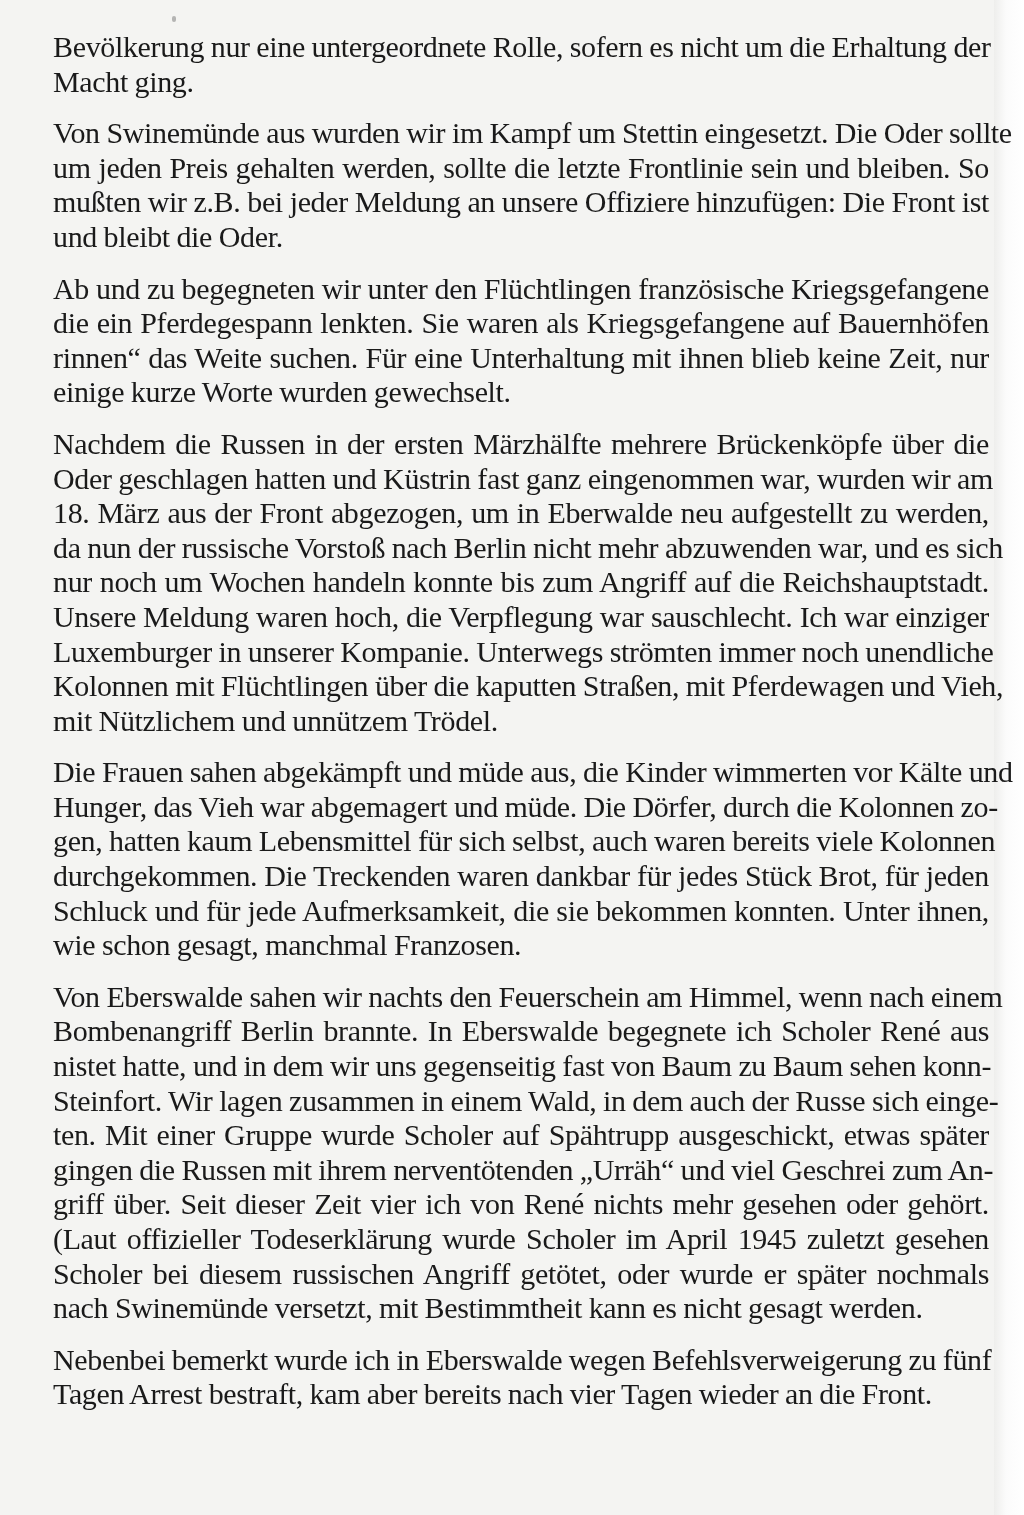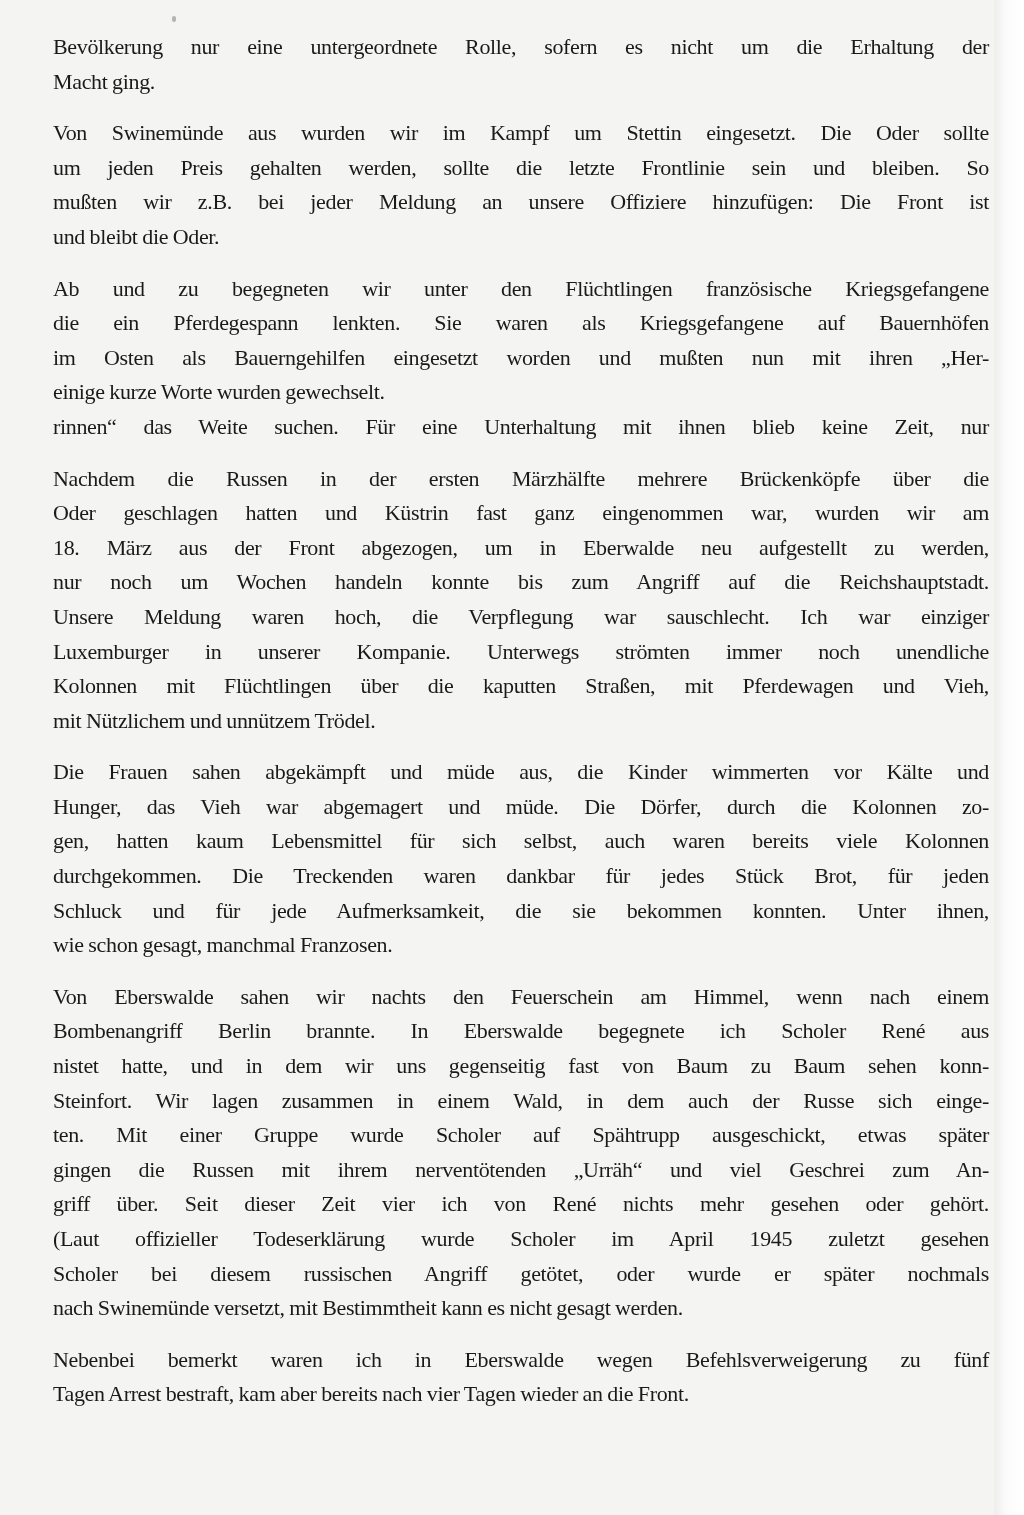--- a/index.html
+++ b/index.html
@@ -9,21 +9,21 @@
     position: relative;
     font-family: "Liberation Serif", "DejaVu Serif", serif;
     color: #1a1a1a;
   }
   .page-edge {
     position: absolute; top: 0; right: 0; width: 30px; height: 100%;
     background: linear-gradient(to right, #eeeeec 0%, #fbfbfb 40%, #ffffff 100%);
   }
   .text-block {
     position: absolute; left: 53px; top: 30px; width: 936px;
-    font-size: 22px; line-height: 34.6px;
+    font-size: 30px; line-height: 34.6px;
     text-align: justify;
     letter-spacing: -0.35px;
     word-spacing: -0.5px;
   }
   .para { margin: 0 0 17px 0; }
   .line { display: block; text-align: justify; text-align-last: justify; white-space: nowrap; overflow: visible; }
   .line.last { text-align-last: left; }
   .speck { position: absolute; left: 172px; top: 16px; width: 4px; height: 6px; background: #888; border-radius: 2px; opacity: .6; }
 </style>
 </head>
@@ -39,28 +39,28 @@
     </p>
     <p class="para">
       <span class="line">Von Swinemünde aus wurden wir im Kampf um Stettin eingesetzt. Die Oder sollte</span>
       <span class="line">um jeden Preis gehalten werden, sollte die letzte Frontlinie sein und bleiben. So</span>
       <span class="line">mußten wir z.B. bei jeder Meldung an unsere Offiziere hinzufügen: Die Front ist</span>
       <span class="line last">und bleibt die Oder.</span>
     </p>
     <p class="para">
       <span class="line">Ab und zu begegneten wir unter den Flüchtlingen französische Kriegsgefangene</span>
       <span class="line">die ein Pferdegespann lenkten. Sie waren als Kriegsgefangene auf Bauernhöfen</span>
-      <span class="line">im Osten als Bauerngehilfen eingesetzt worden und mußten nun mit ihren „Her-</span>
+      <span class="line">rinnen“ das Weite suchen. Für eine Unterhaltung mit ihnen blieb keine Zeit, nur</span>
       <span class="line last">einige kurze Worte wurden gewechselt.</span>
-      <span class="line">rinnen“ das Weite suchen. Für eine Unterhaltung mit ihnen blieb keine Zeit, nur</span>
     </p>
     <p class="para">
       <span class="line">Nachdem die Russen in der ersten Märzhälfte mehrere Brückenköpfe über die</span>
       <span class="line">Oder geschlagen hatten und Küstrin fast ganz eingenommen war, wurden wir am</span>
       <span class="line">18. März aus der Front abgezogen, um in Eberwalde neu aufgestellt zu werden,</span>
+      <span class="line">da nun der russische Vorstoß nach Berlin nicht mehr abzuwenden war, und es sich</span>
       <span class="line">nur noch um Wochen handeln konnte bis zum Angriff auf die Reichshauptstadt.</span>
       <span class="line">Unsere Meldung waren hoch, die Verpflegung war sauschlecht. Ich war einziger</span>
       <span class="line">Luxemburger in unserer Kompanie. Unterwegs strömten immer noch unendliche</span>
       <span class="line">Kolonnen mit Flüchtlingen über die kaputten Straßen, mit Pferdewagen und Vieh,</span>
       <span class="line last">mit Nützlichem und unnützem Trödel.</span>
     </p>
     <p class="para">
       <span class="line">Die Frauen sahen abgekämpft und müde aus, die Kinder wimmerten vor Kälte und</span>
       <span class="line">Hunger, das Vieh war abgemagert und müde. Die Dörfer, durch die Kolonnen zo-</span>
       <span class="line">gen, hatten kaum Lebensmittel für sich selbst, auch waren bereits viele Kolonnen</span>
@@ -74,16 +74,16 @@
       <span class="line">nistet hatte, und in dem wir uns gegenseitig fast von Baum zu Baum sehen konn-</span>
       <span class="line">Steinfort. Wir lagen zusammen in einem Wald, in dem auch der Russe sich einge-</span>
       <span class="line">ten. Mit einer Gruppe wurde Scholer auf Spähtrupp ausgeschickt, etwas später</span>
       <span class="line">gingen die Russen mit ihrem nerventötenden „Urräh“ und viel Geschrei zum An-</span>
       <span class="line">griff über. Seit dieser Zeit vier ich von René nichts mehr gesehen oder gehört.</span>
       <span class="line">(Laut offizieller Todeserklärung wurde Scholer im April 1945 zuletzt gesehen</span>
       <span class="line">Scholer bei diesem russischen Angriff getötet, oder wurde er später nochmals</span>
       <span class="line last">nach Swinemünde versetzt, mit Bestimmtheit kann es nicht gesagt werden.</span>
     </p>
     <p class="para">
-      <span class="line">Nebenbei bemerkt waren ich in Eberswalde wegen Befehlsverweigerung zu fünf</span>
+      <span class="line">Nebenbei bemerkt wurde ich in Eberswalde wegen Befehlsverweigerung zu fünf</span>
       <span class="line last">Tagen Arrest bestraft, kam aber bereits nach vier Tagen wieder an die Front.</span>
     </p>
   </div>
 
 </body></html>

